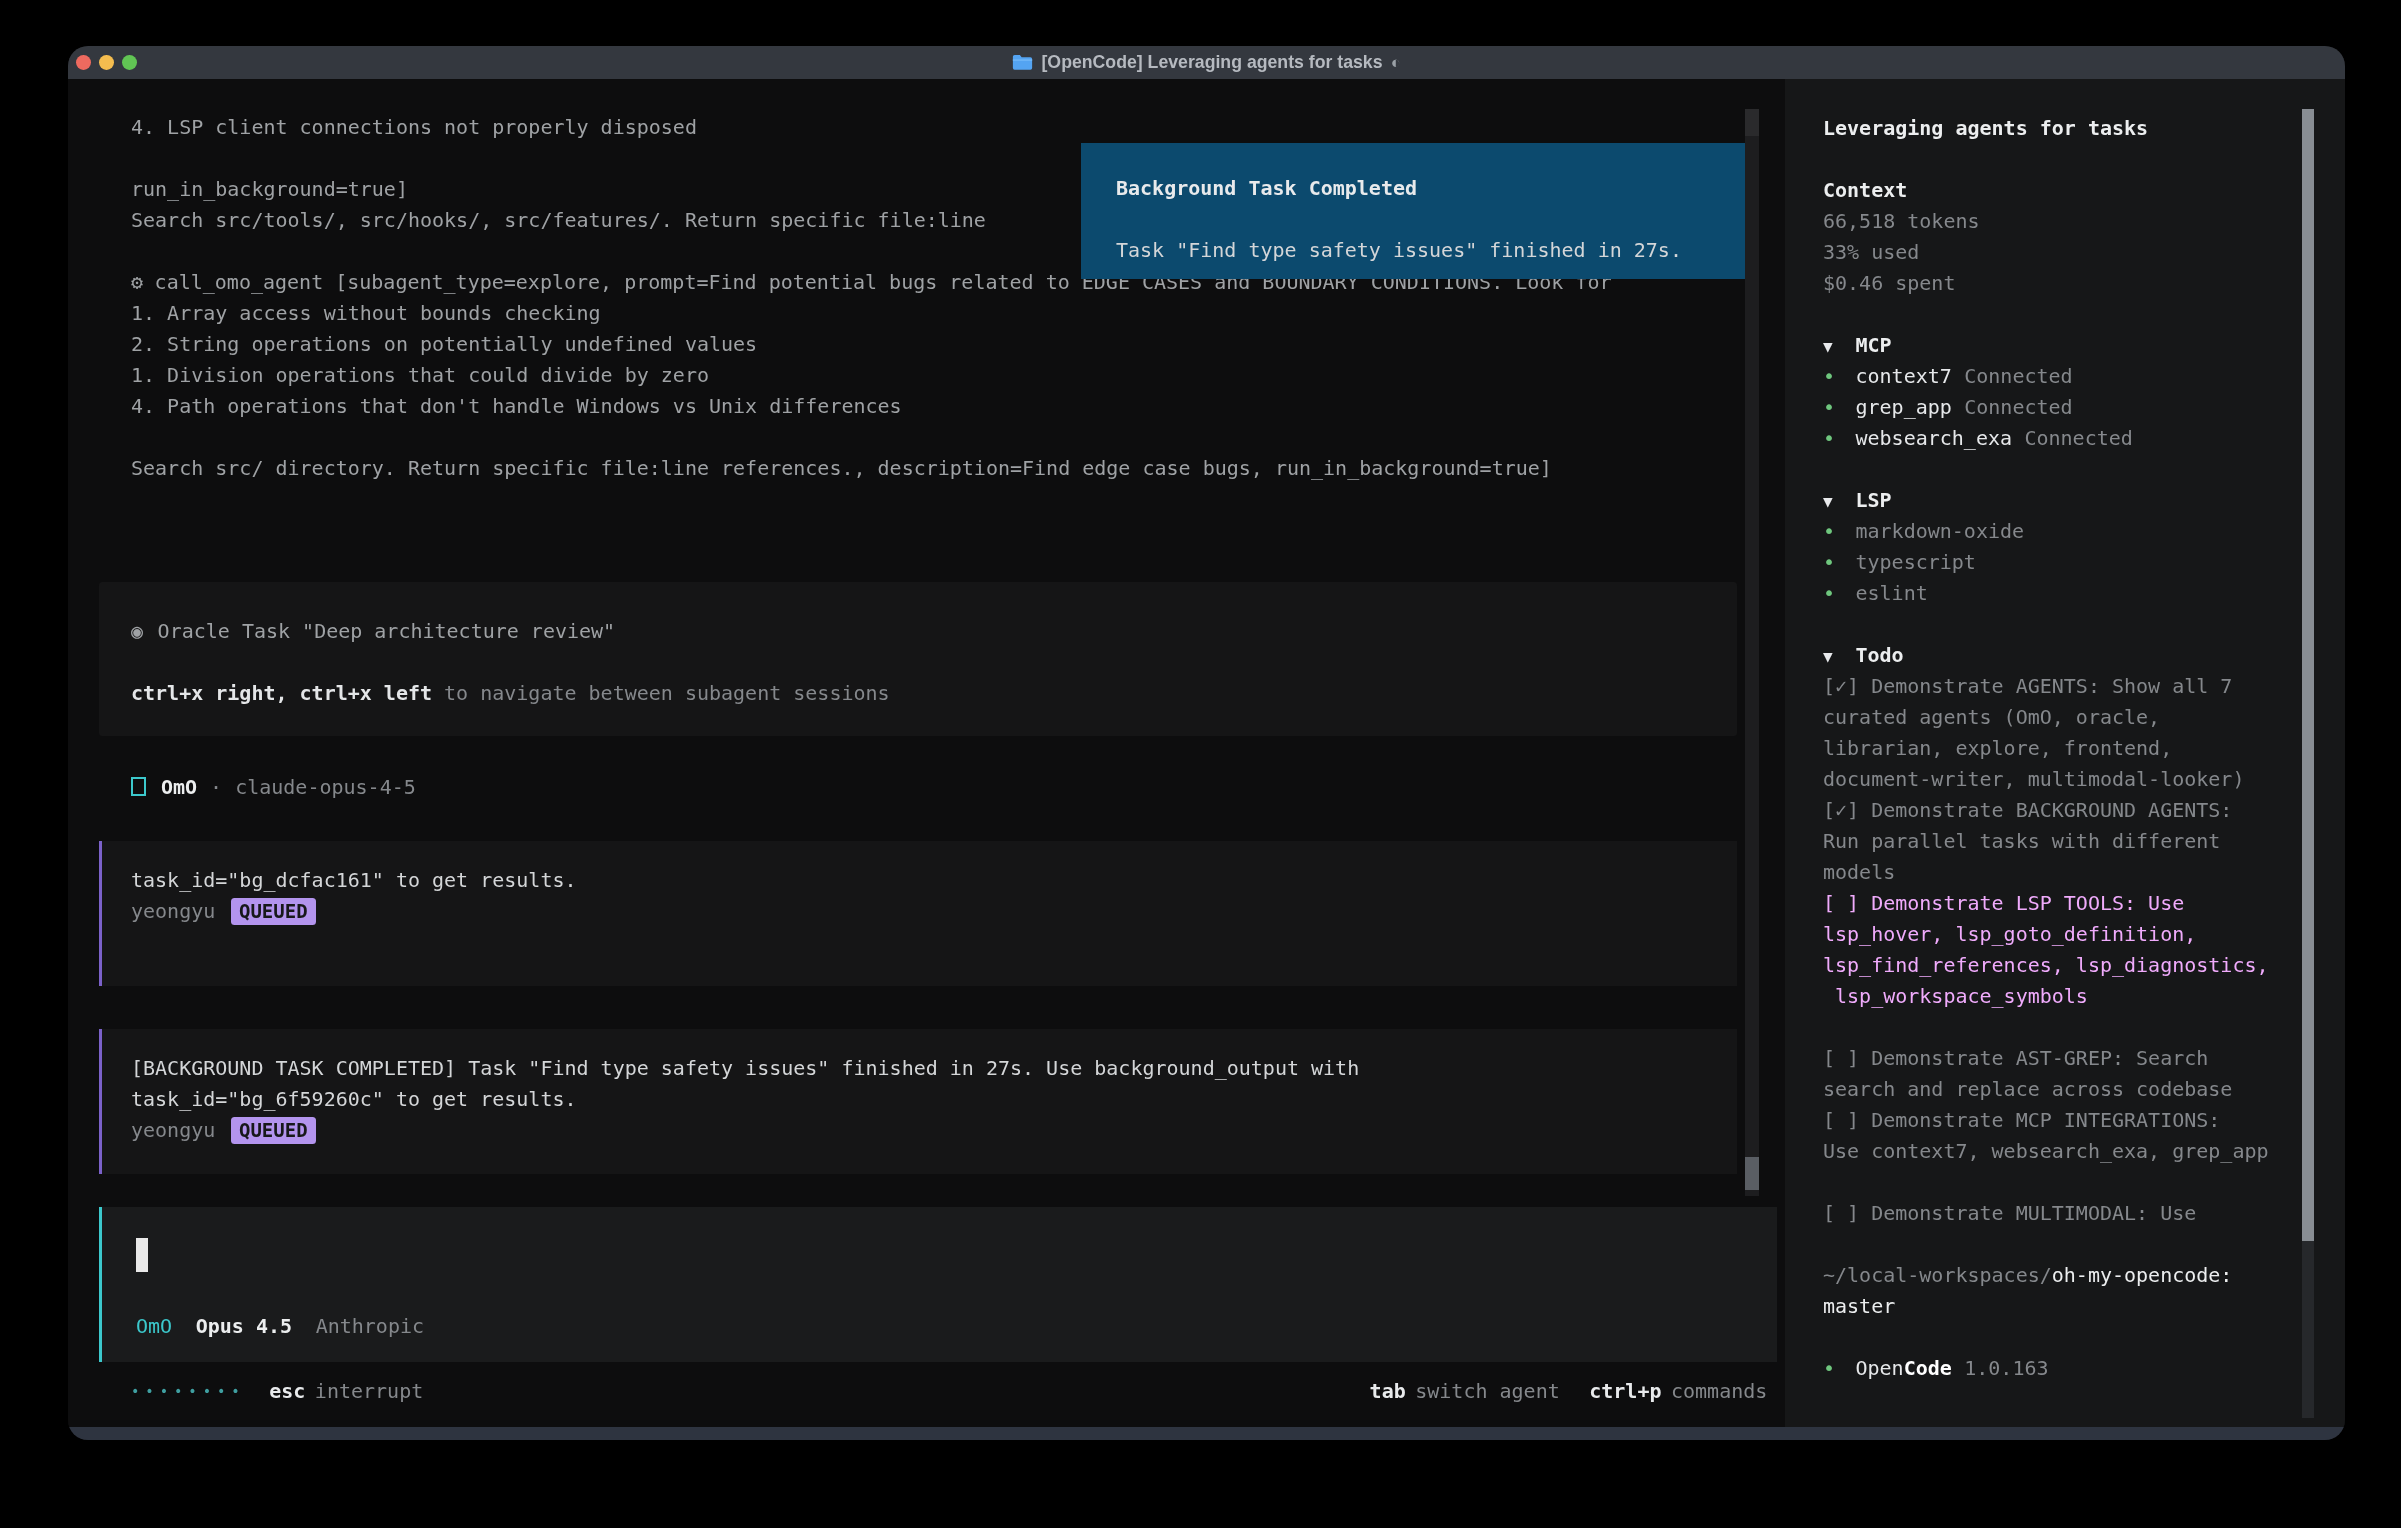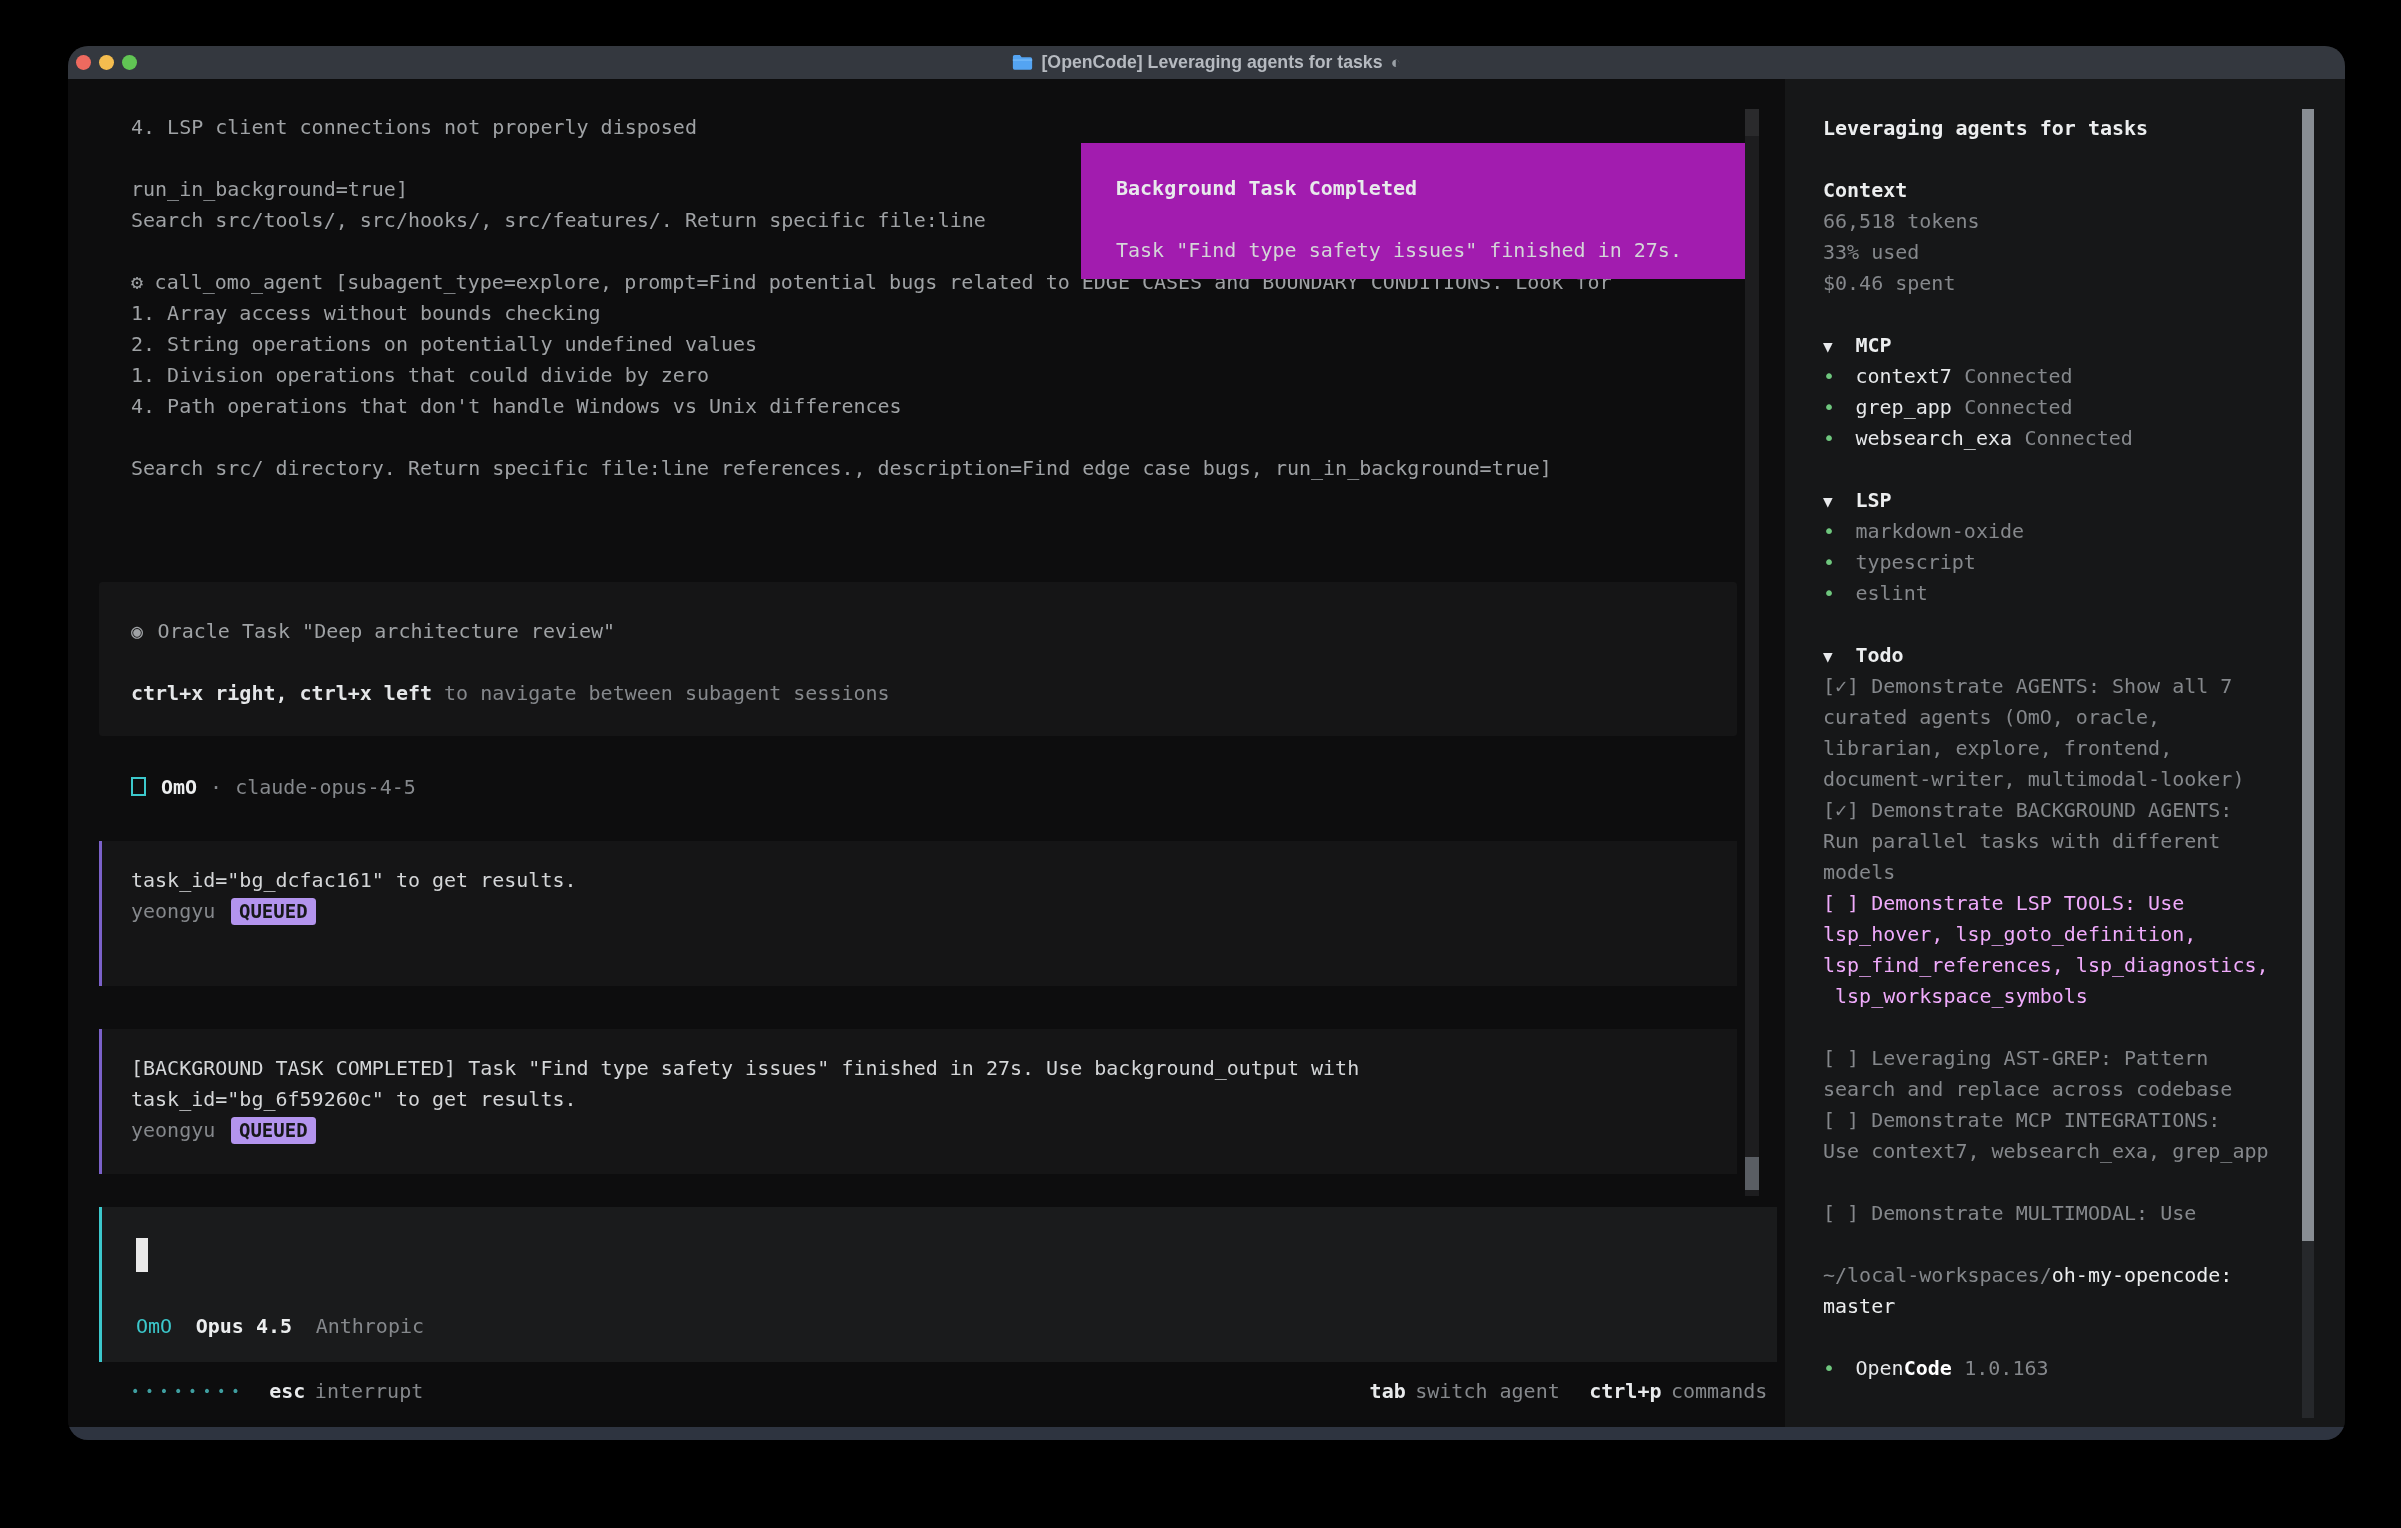--- a/index.html
+++ b/index.html
@@ -32,21 +32,21 @@
   .sidebar{position:relative;width:560px;background:#161718;}
   .bottomstrip{height:13px;background:#2e3440;}
   
   .scrollback{position:absolute;left:63px;top:0;padding-top:33px;}
   .line{height:31px;line-height:31px;font-size:20px;color:#9fa2a5;white-space:pre;}
   .spacer{height:31px;}
   .gear{display:inline-block;width:23.6px;color:#9fa2a5;}
   
   .toast{
     position:absolute;left:1013px;top:64px;width:671px;height:136px;
-    background:#a21caf;border-right:3px solid #0ea5e9;
+    background:#0c4a6e;border-right:3px solid #0ea5e9;
     padding:29.5px 0 0 35px;box-sizing:border-box;
   }
   .toast .t-title{height:31px;line-height:31px;font-size:20px;font-weight:bold;color:#e8eaec;white-space:pre;}
   .toast .t-body{height:31px;line-height:31px;font-size:20px;color:#d4d6d8;white-space:pre;}
   
   .oracle-box{
     position:absolute;left:31px;top:503px;width:1638px;height:154px;
     background:#151516;border-radius:3.5px;padding:34px 0 0 32px;box-sizing:border-box;
   }
   .oracle-line{height:31px;line-height:31px;font-size:20px;color:#9fa2a5;white-space:pre;}
@@ -270,21 +270,21 @@
         <div class="s-line todo-line" data-state="done">librarian, explore, frontend,</div>
         <div class="s-line todo-line" data-state="done">document-writer, multimodal-looker)</div>
         <div class="s-line todo-line" data-state="done">[✓] Demonstrate BACKGROUND AGENTS:</div>
         <div class="s-line todo-line" data-state="done">Run parallel tasks with different</div>
         <div class="s-line todo-line" data-state="done">models</div>
         <div class="s-line todo-line" data-state="active">[ ] Demonstrate LSP TOOLS: Use</div>
         <div class="s-line todo-line" data-state="active">lsp_hover, lsp_goto_definition,</div>
         <div class="s-line todo-line" data-state="active">lsp_find_references, lsp_diagnostics,</div>
         <div class="s-line todo-line" data-state="active"> lsp_workspace_symbols</div>
         <div class="s-line todo-line" data-state="blank"></div>
-        <div class="s-line todo-line" data-state="pending">[ ] Leveraging AST-GREP: Pattern</div>
+        <div class="s-line todo-line" data-state="pending">[ ] Demonstrate AST-GREP: Search</div>
         <div class="s-line todo-line" data-state="pending">search and replace across codebase</div>
         <div class="s-line todo-line" data-state="pending">[ ] Demonstrate MCP INTEGRATIONS:</div>
         <div class="s-line todo-line" data-state="pending">Use context7, websearch_exa, grep_app</div>
         <div class="s-line todo-line" data-state="blank"></div>
         <div class="s-line todo-line" data-state="pending">[ ] Demonstrate MULTIMODAL: Use</div>
         <div class="spacer"></div>
 
         <div class="s-line"><span class="ws-prefix">~/local-workspaces/</span><span class="ws-repo">oh-my-opencode:</span></div>
         <div class="s-line ws-branch">master</div>
         <div class="spacer"></div>

